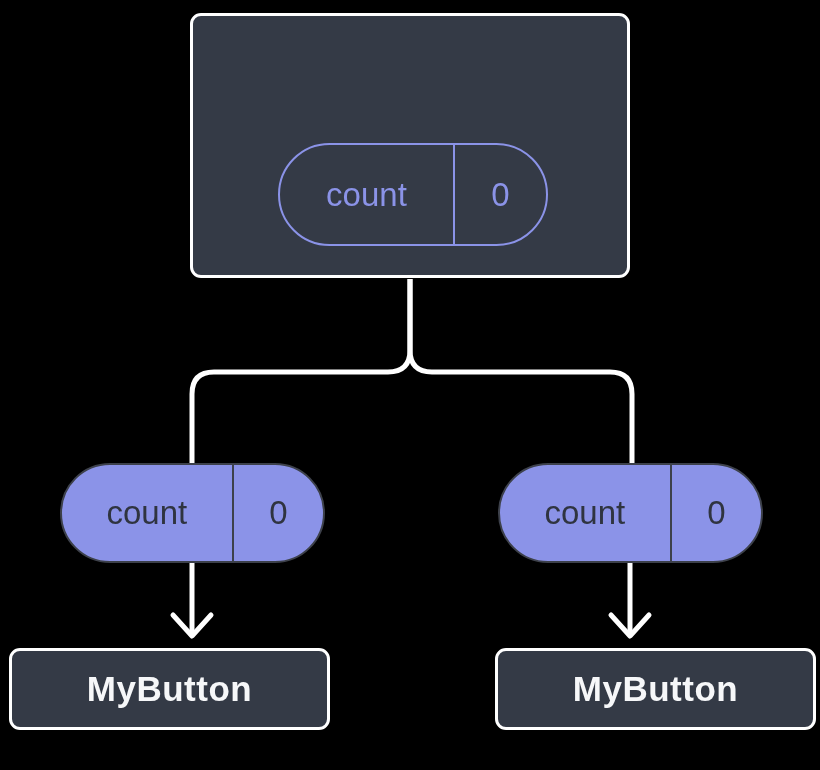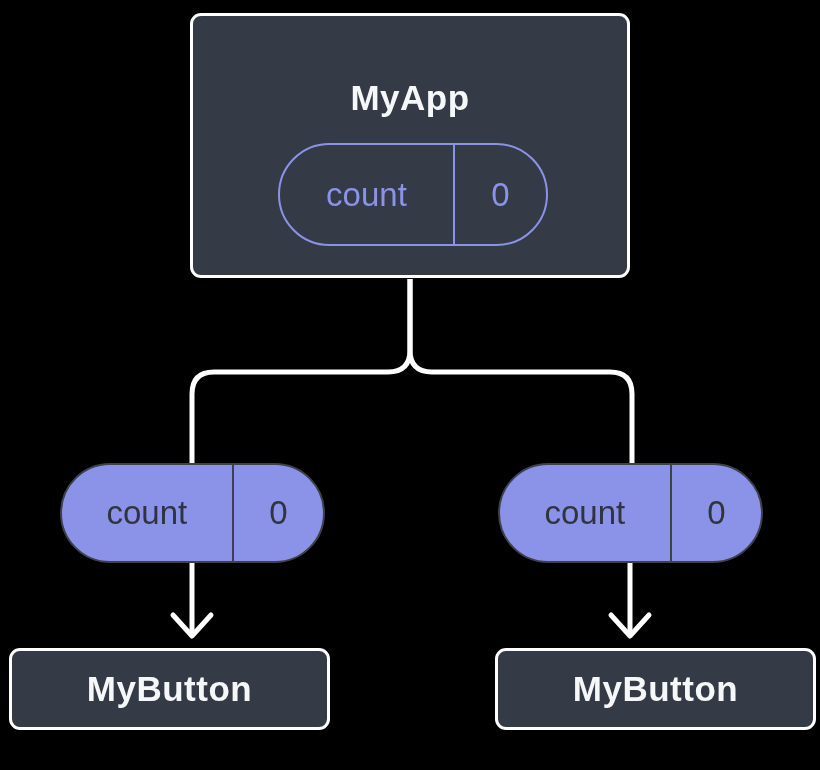--- a/index.html
+++ b/index.html
@@ -83,21 +83,20 @@
       <path d="M410,279 V350 Q410,372 388,372 H214 Q192,372 192,394 V466"></path>
       <path d="M410,279 V350 Q410,372 432,372 H610 Q632,372 632,394 V466"></path>
       <path d="M192,562 V632"></path>
       <polyline points="173,615 192,636 211,615" stroke-linecap="round" stroke-linejoin="round"></polyline>
       <path d="M630,562 V632"></path>
       <polyline points="611,615 630,636 649,615" stroke-linecap="round" stroke-linejoin="round"></polyline>
     </g>
   </svg>
 
   <div class="node root">
-    <div class="node-title">MyApp</div>
     <div class="pill outline" style="left:85px;">
       <span class="seg name">count</span>
       <span class="seg value">0</span>
     </div>
   </div>
 
   <div class="pill solid pill-left">
     <span class="seg name">count</span>
     <span class="seg value">0</span>
   </div>

